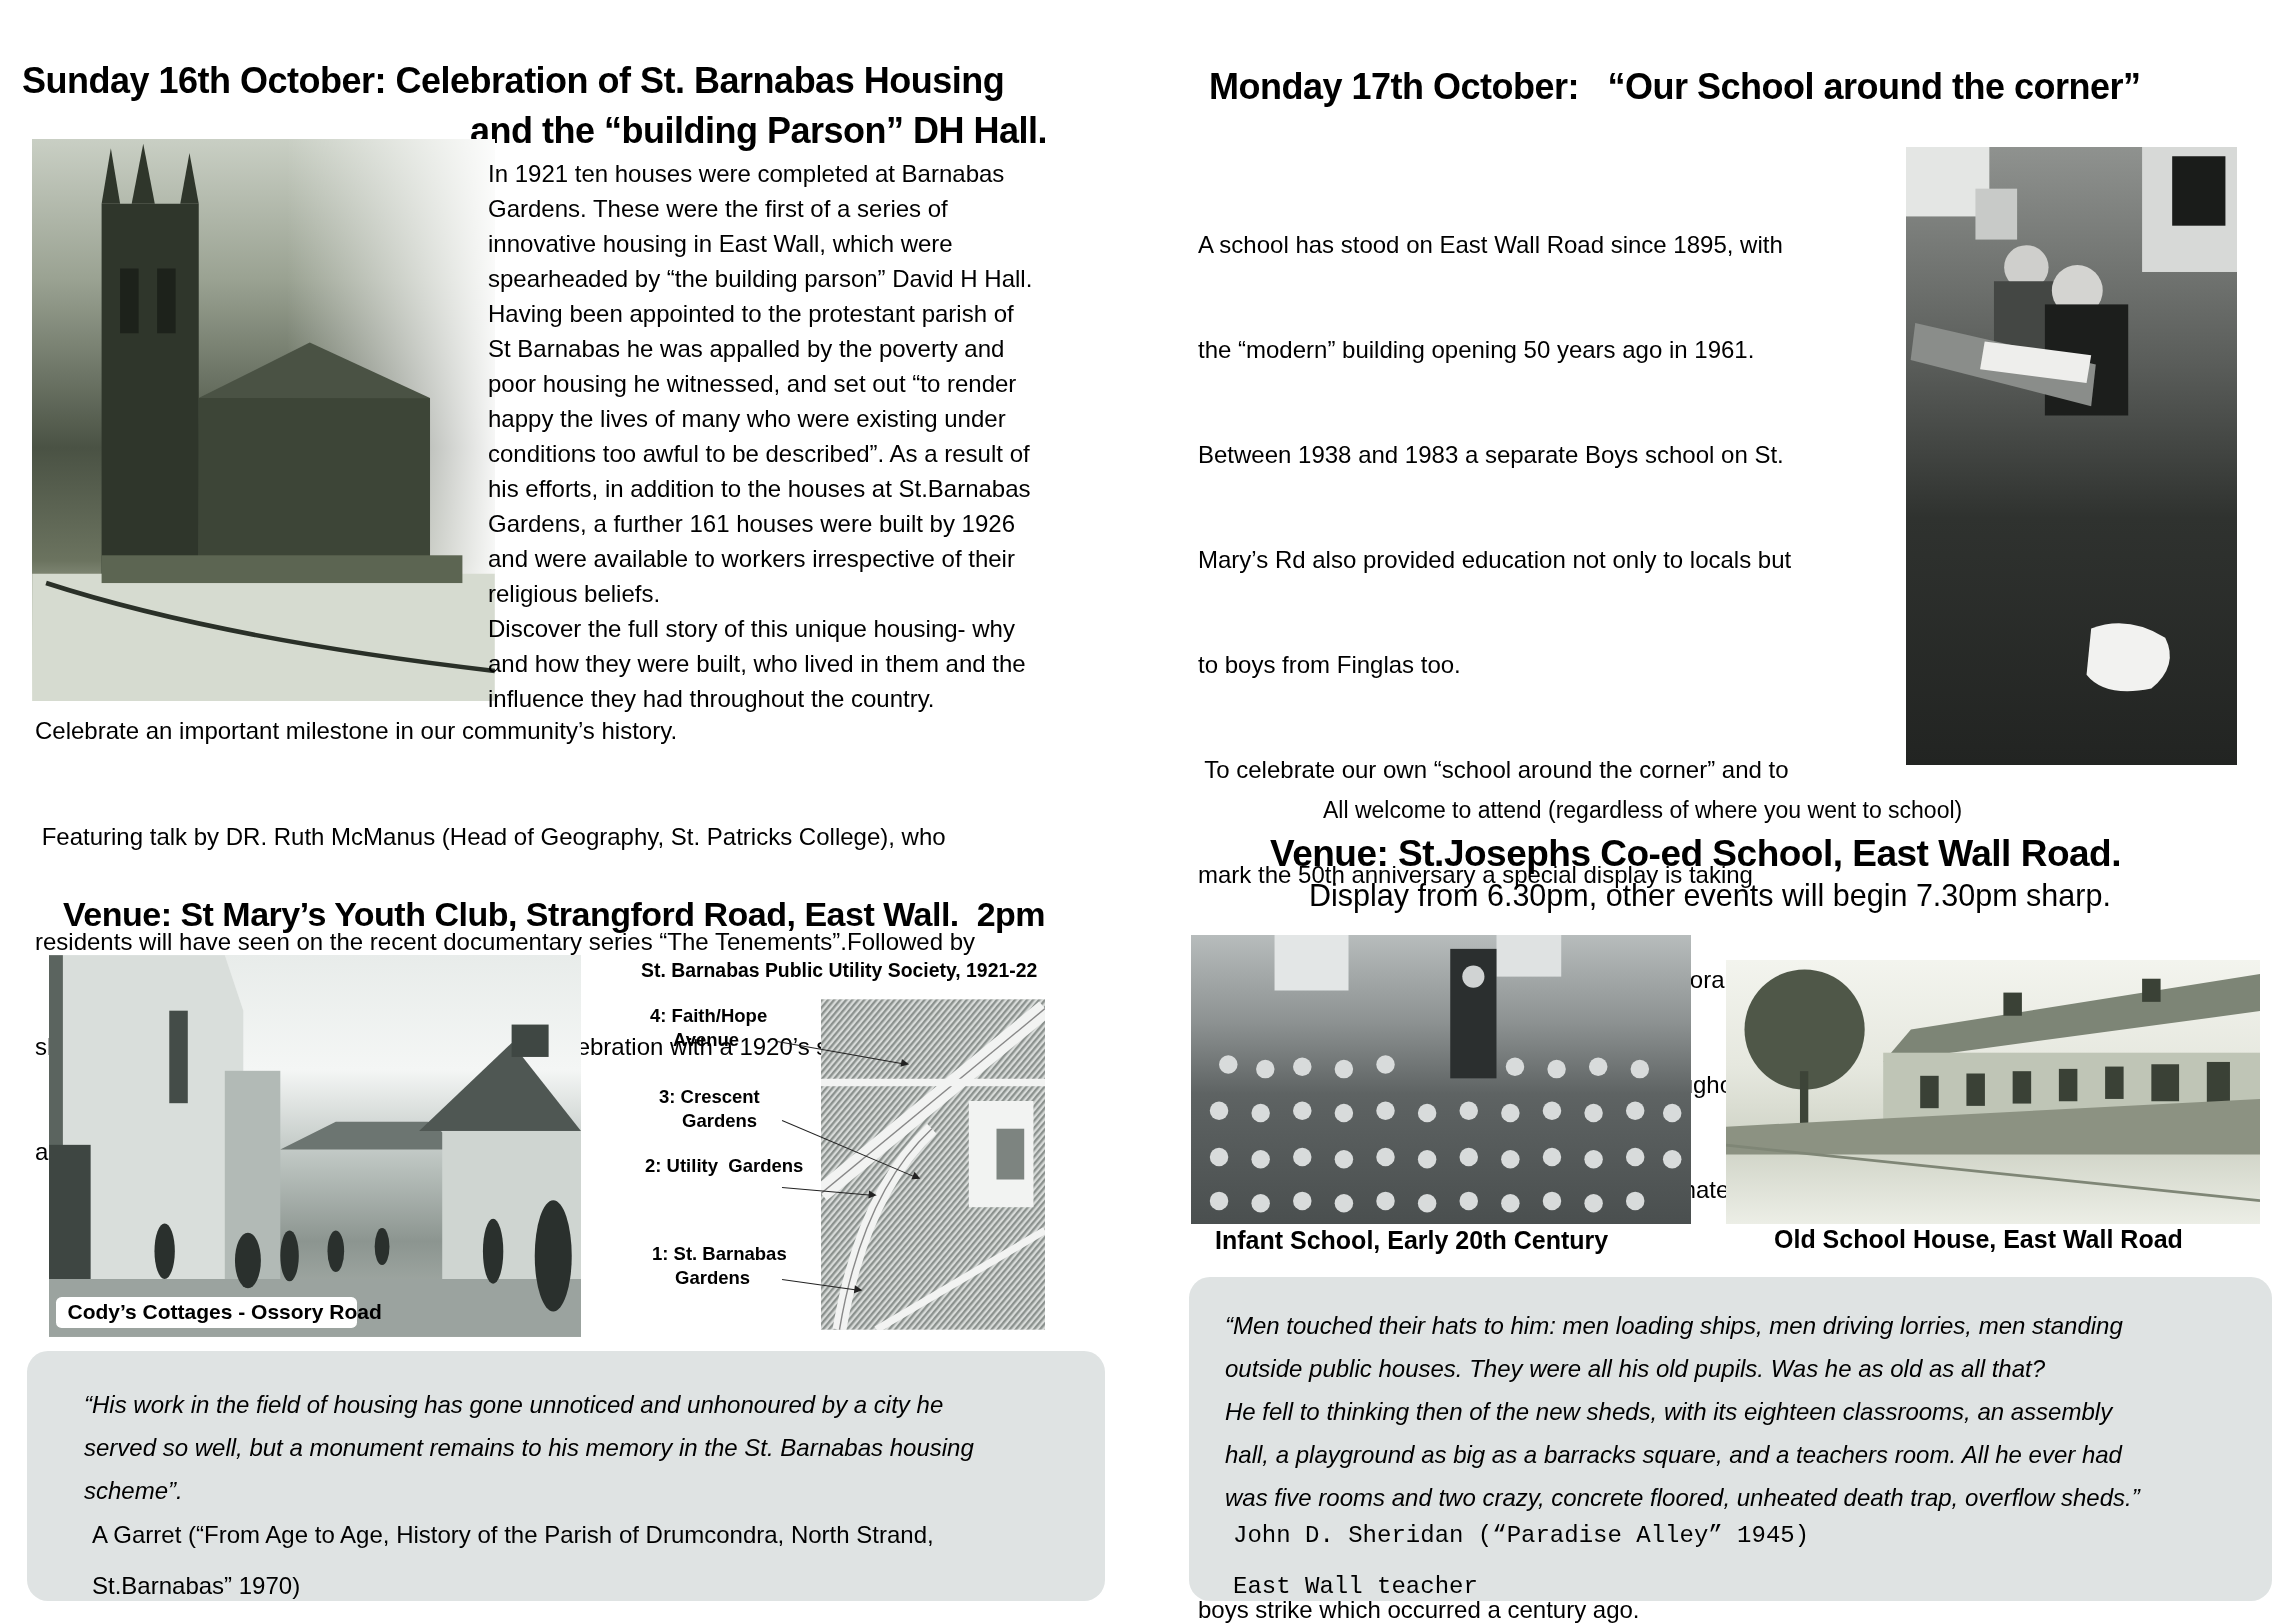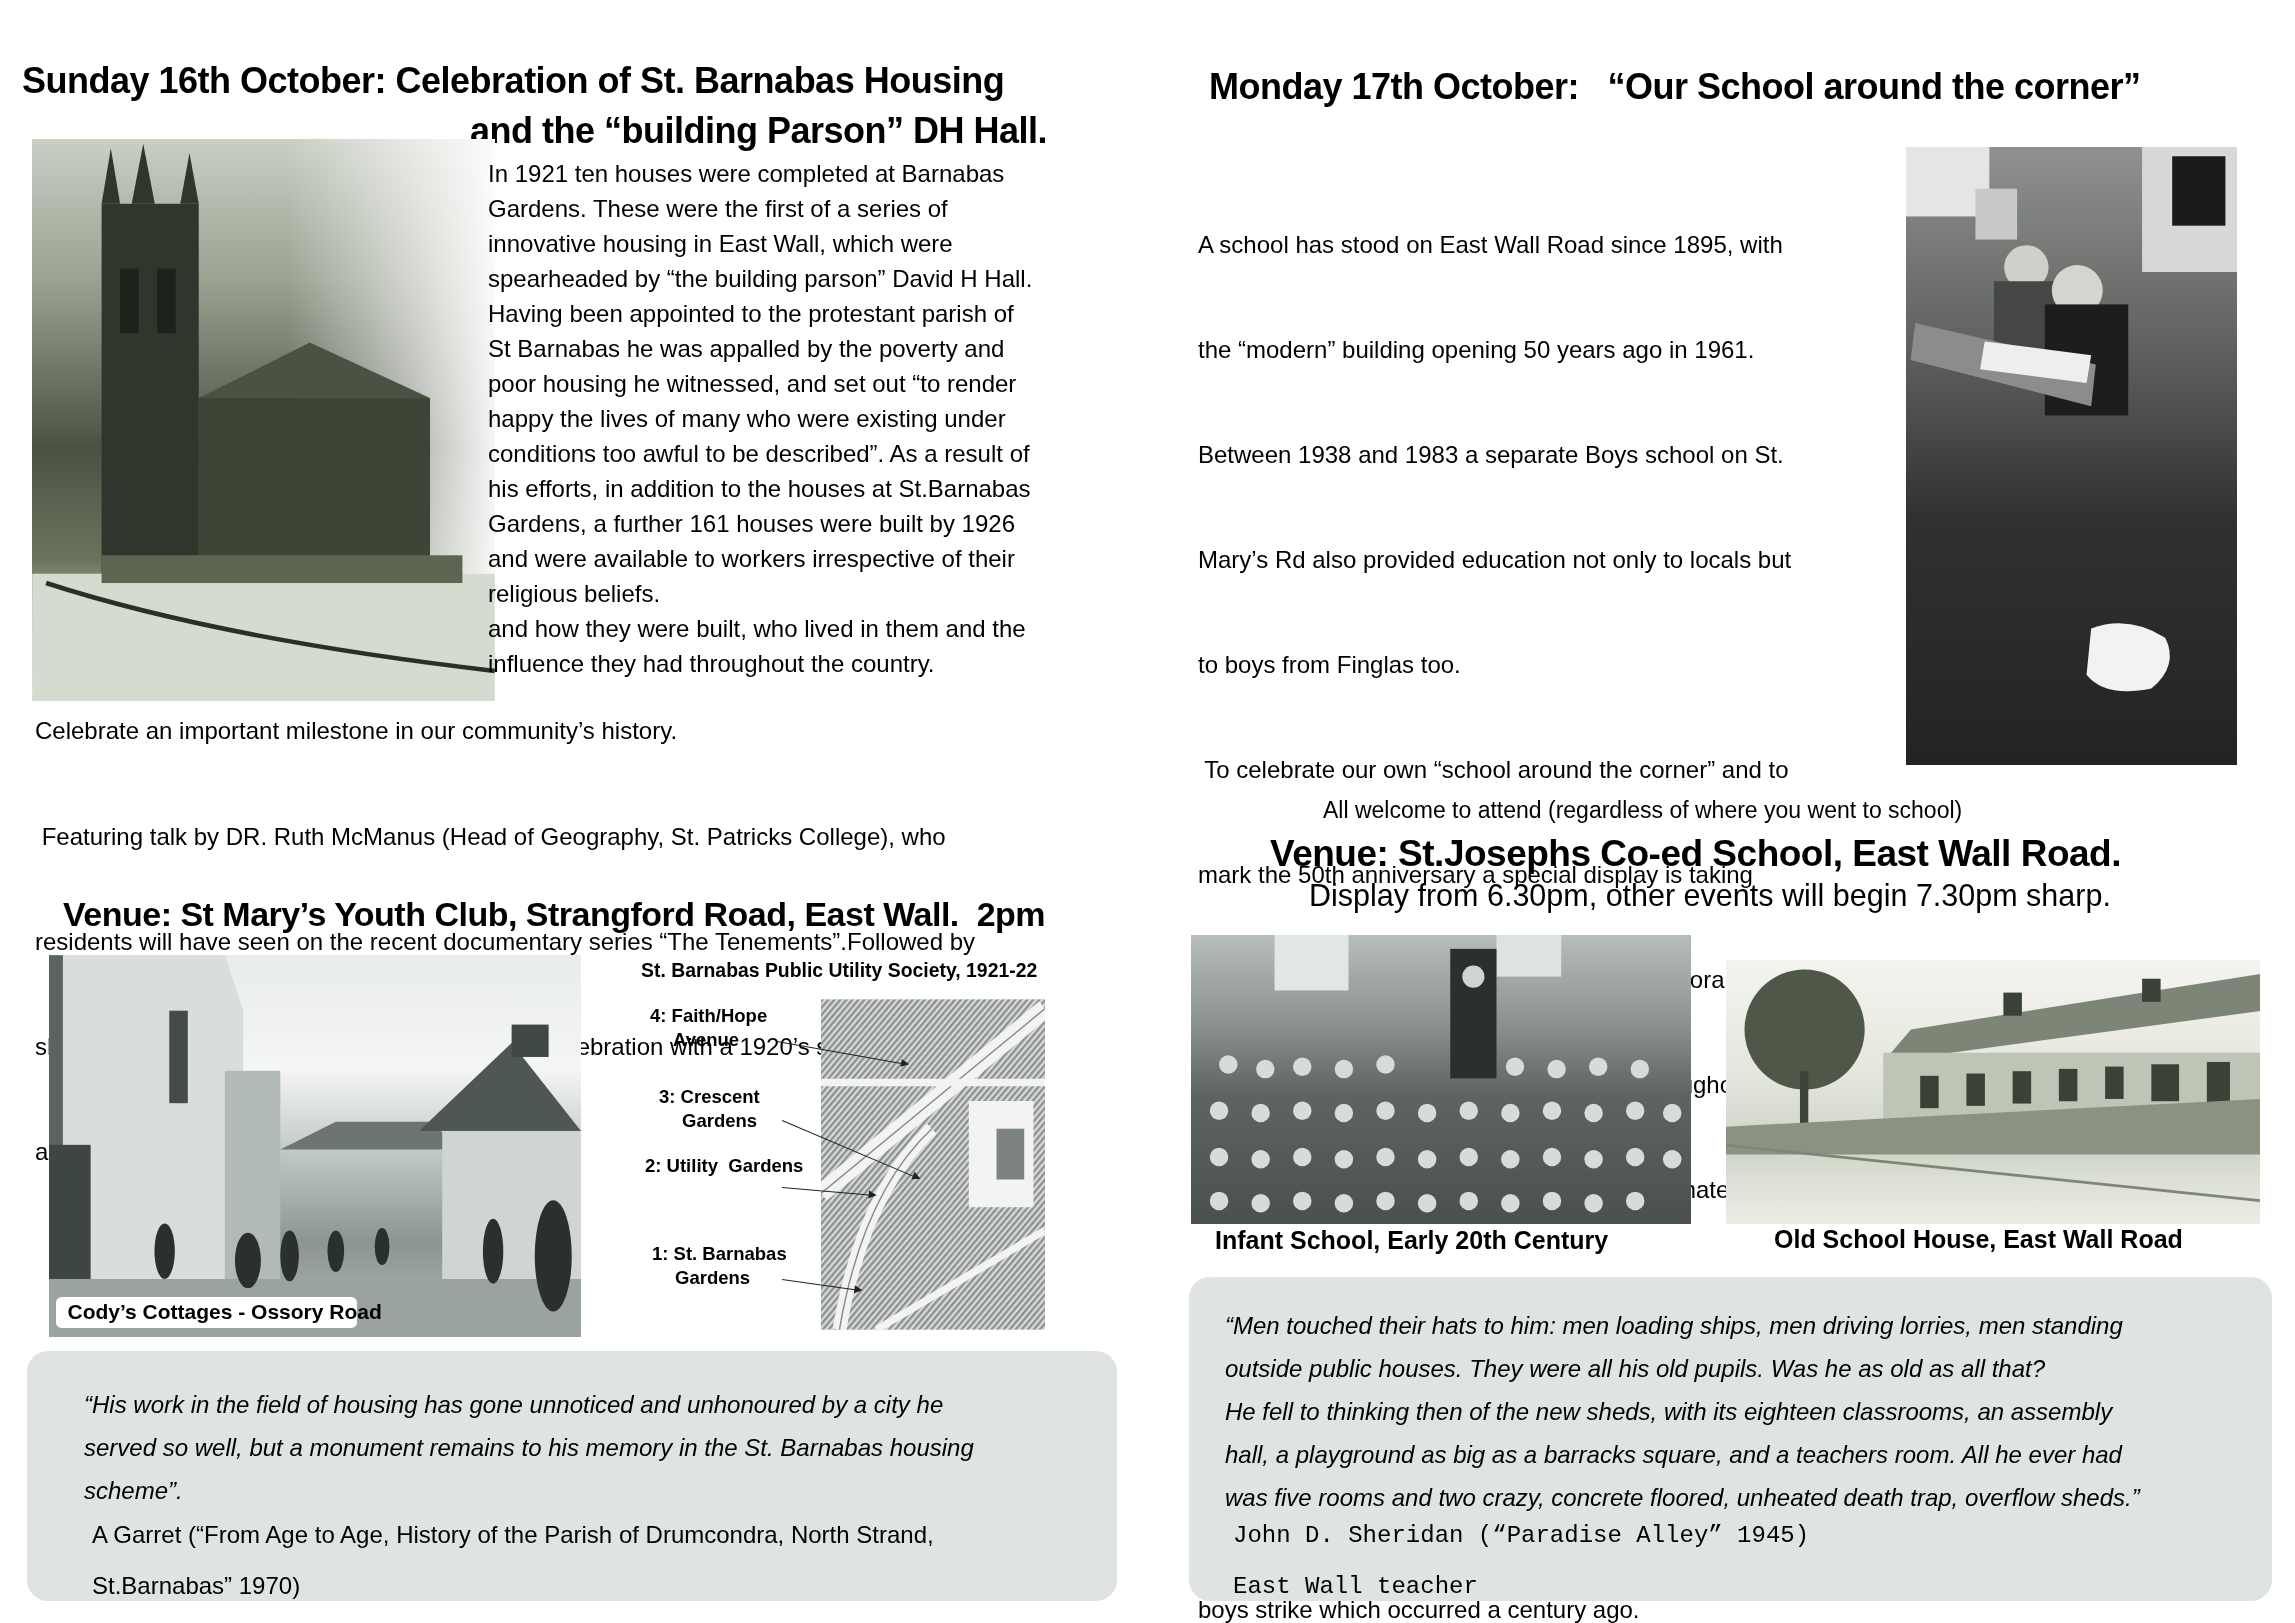--- a/index.html
+++ b/index.html
@@ -51,20 +51,21 @@
   <p>spearheaded by “the building parson” David H Hall.</p>
   <p>Having been appointed to the protestant parish of</p>
   <p>St Barnabas he was appalled by the poverty and</p>
   <p>poor housing he witnessed, and set out “to render</p>
   <p>happy the lives of many who were existing under</p>
   <p>conditions too awful to be described”. As a result of</p>
   <p>his efforts, in addition to the houses at St.Barnabas</p>
   <p>Gardens, a further 161 houses were built by 1926</p>
   <p>and were available to workers irrespective of their</p>
   <p>religious beliefs.</p>
+  <p>Discover the full story of this unique housing- why</p>
   <p>and how they were built, who lived in them and the</p>
   <p>influence they had throughout the country.</p>
 </div>
 
 <div class="abs body" style="left:35px; top:713px; white-space:nowrap;">Celebrate an important milestone in our community’s history.</div>
 
 <div class="abs body" style="left:35px; top:749px; width:1111px; white-space:pre;">
   <p> Featuring talk by DR. Ruth McManus (Head of Geography, St. Patricks College), who</p>
   <p>residents will have seen on the recent documentary series “The Tenements”.Followed by</p>
   <p>short walking tour of St. Barnabas housing, and celebration with a 1920’s style tea party</p>
@@ -134,21 +135,21 @@
 </div>
 <div class="abs maplabel" style="left:652px; top:1242px;">
   <div>1: St. Barnabas</div>
   <div style="padding-left:23px;">Gardens</div>
 </div>
 <div class="arrow" style="left:777px; top:1041px; width:132px; transform:rotate(10deg);"></div>
 <div class="arrow" style="left:782px; top:1120px; width:148px; transform:rotate(23deg);"></div>
 <div class="arrow" style="left:782px; top:1187px; width:93px; transform:rotate(5deg);"></div>
 <div class="arrow" style="left:782px; top:1279px; width:79px; transform:rotate(8deg);"></div>
 
-<div class="abs quote-box" style="left:27px; top:1351px; width:1078px; height:250px;padding-left:12px;">
+<div class="abs quote-box" style="left:27px; top:1351px; width:1078px; height:250px;">
   <div class="abs" style="left:49px; top:28px; width:1018px;">
     <p class="q">“His work in the field of housing has gone unnoticed and unhonoured by a city he</p>
     <p class="q">served so well, but a monument remains to his memory in the St. Barnabas housing</p>
     <p class="q">scheme”.</p>
   </div>
   <div class="abs" style="left:49px; top:150px; width:1018px;">
     <p class="src">A Garret (“From Age to Age, History of the Parish of Drumcondra, North Strand,</p>
     <p class="src">St.Barnabas” 1970)</p>
   </div>
 </div>

